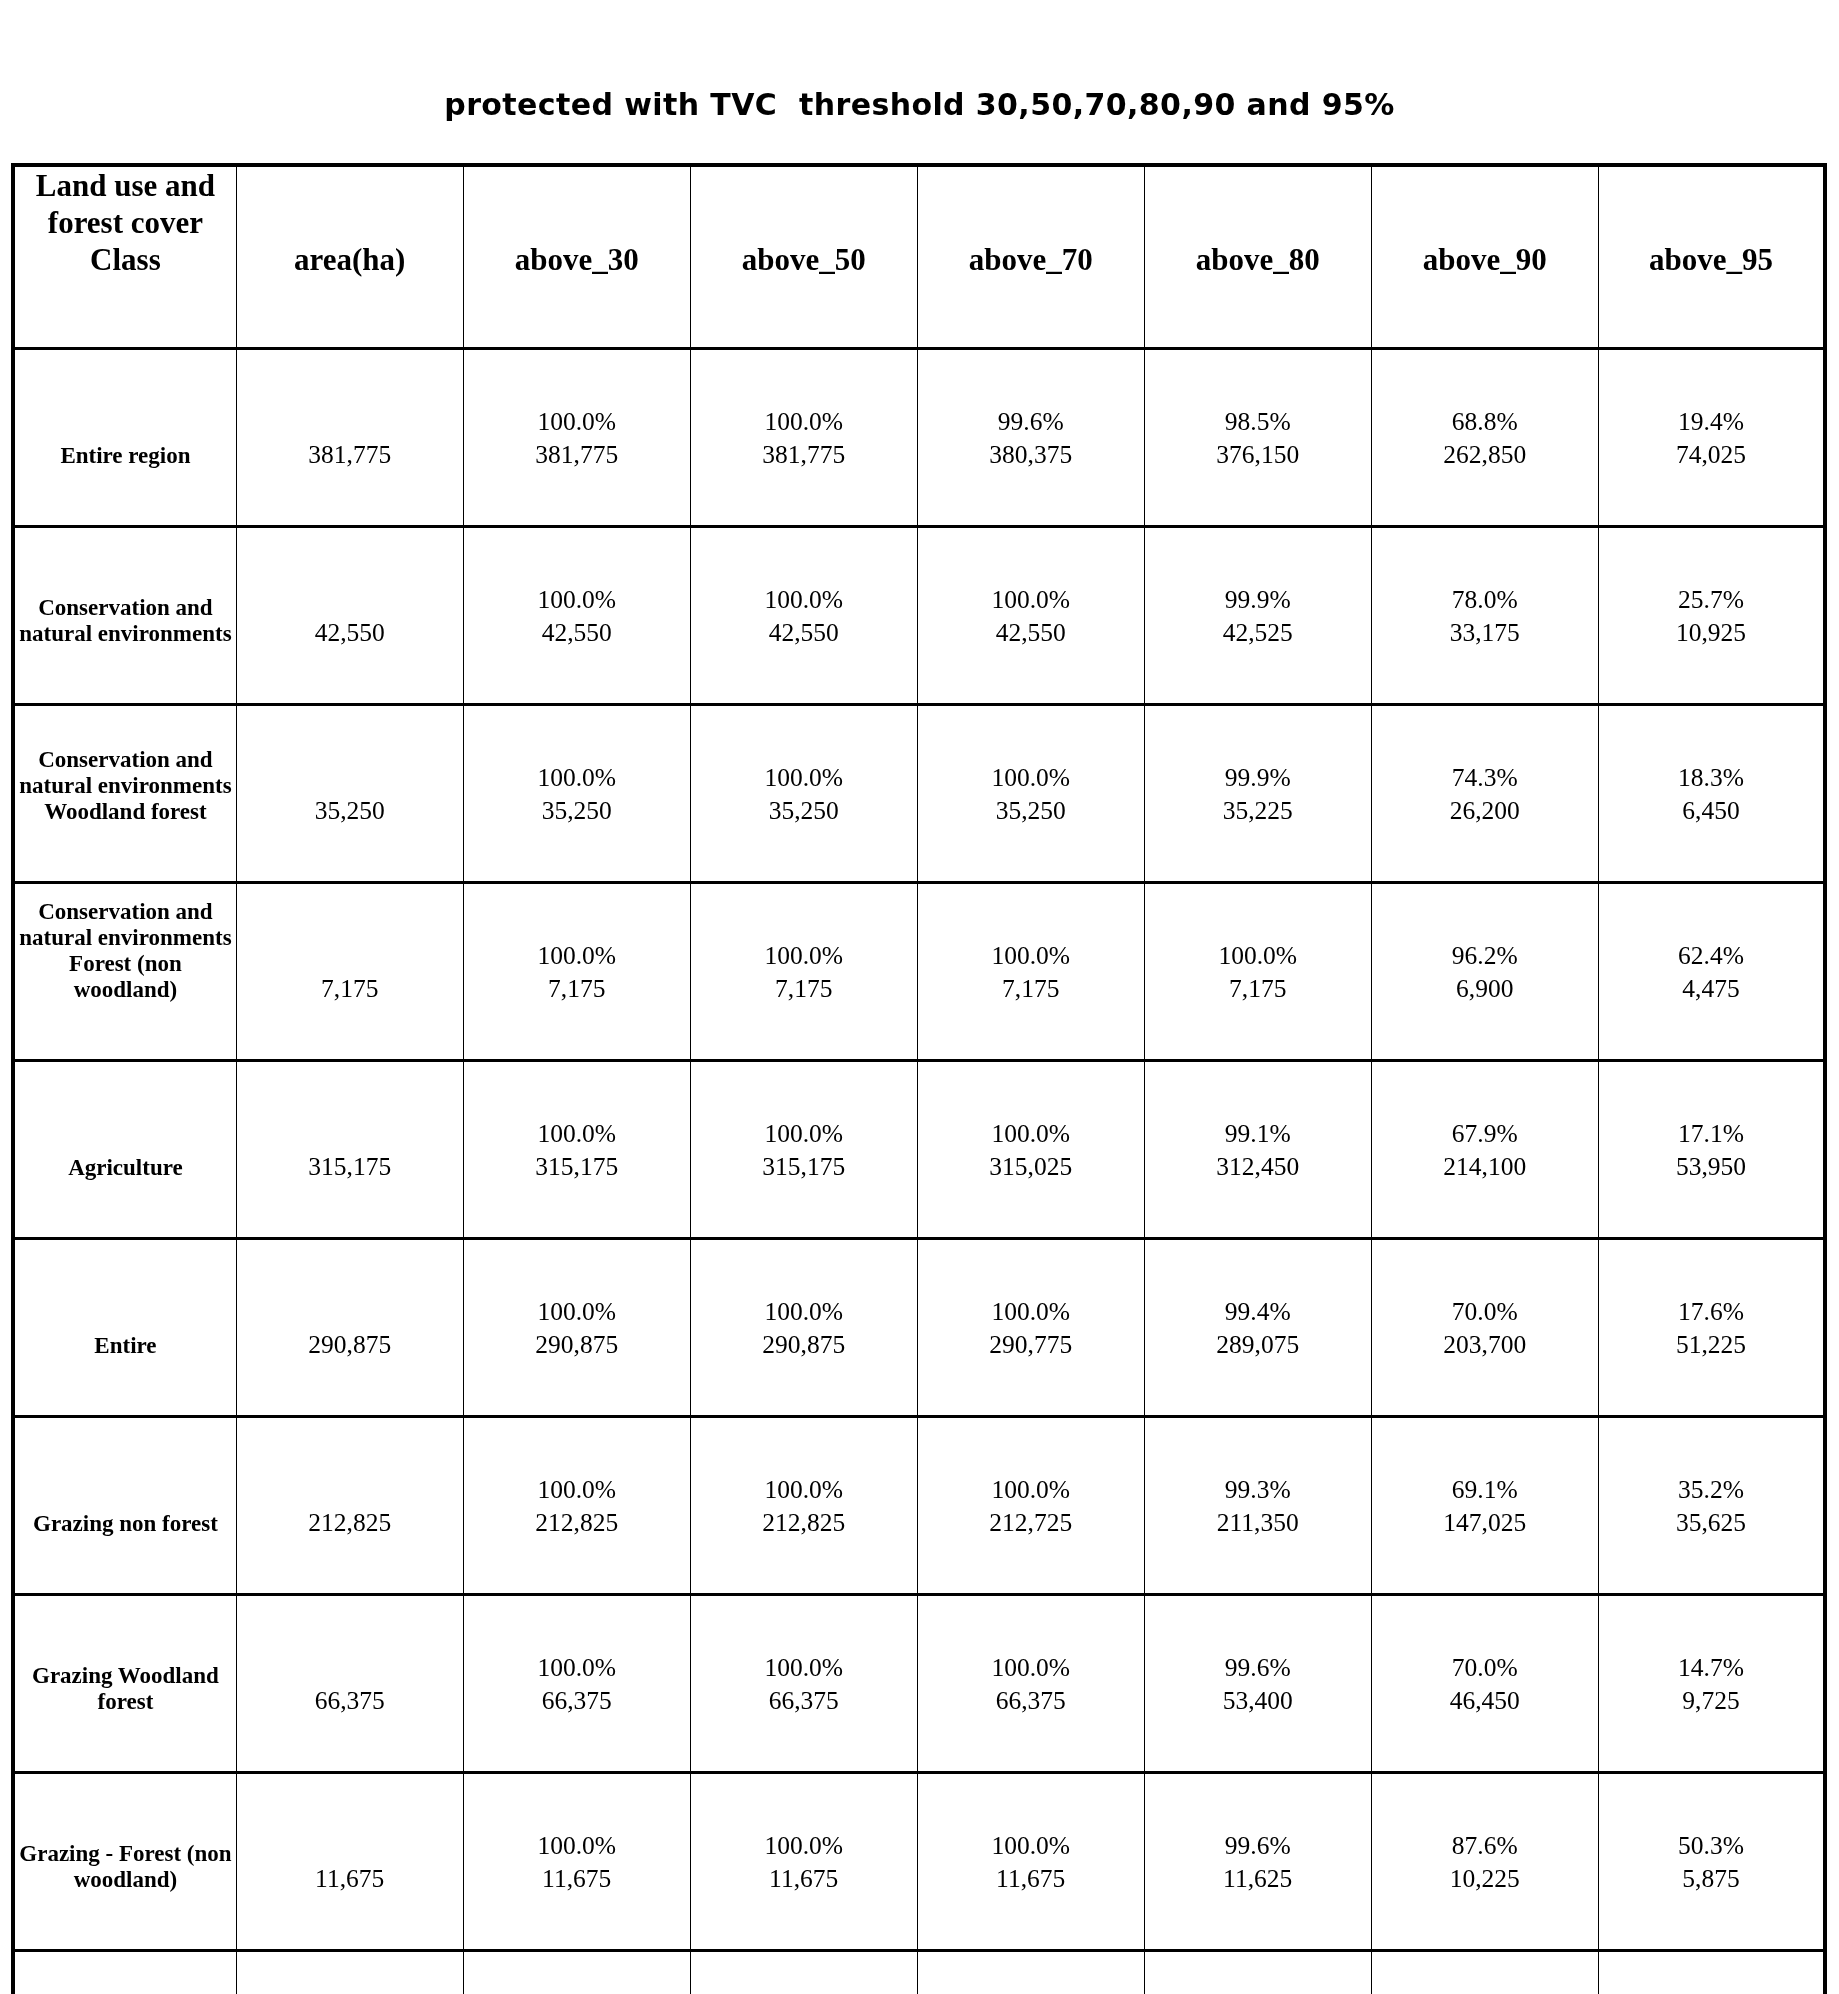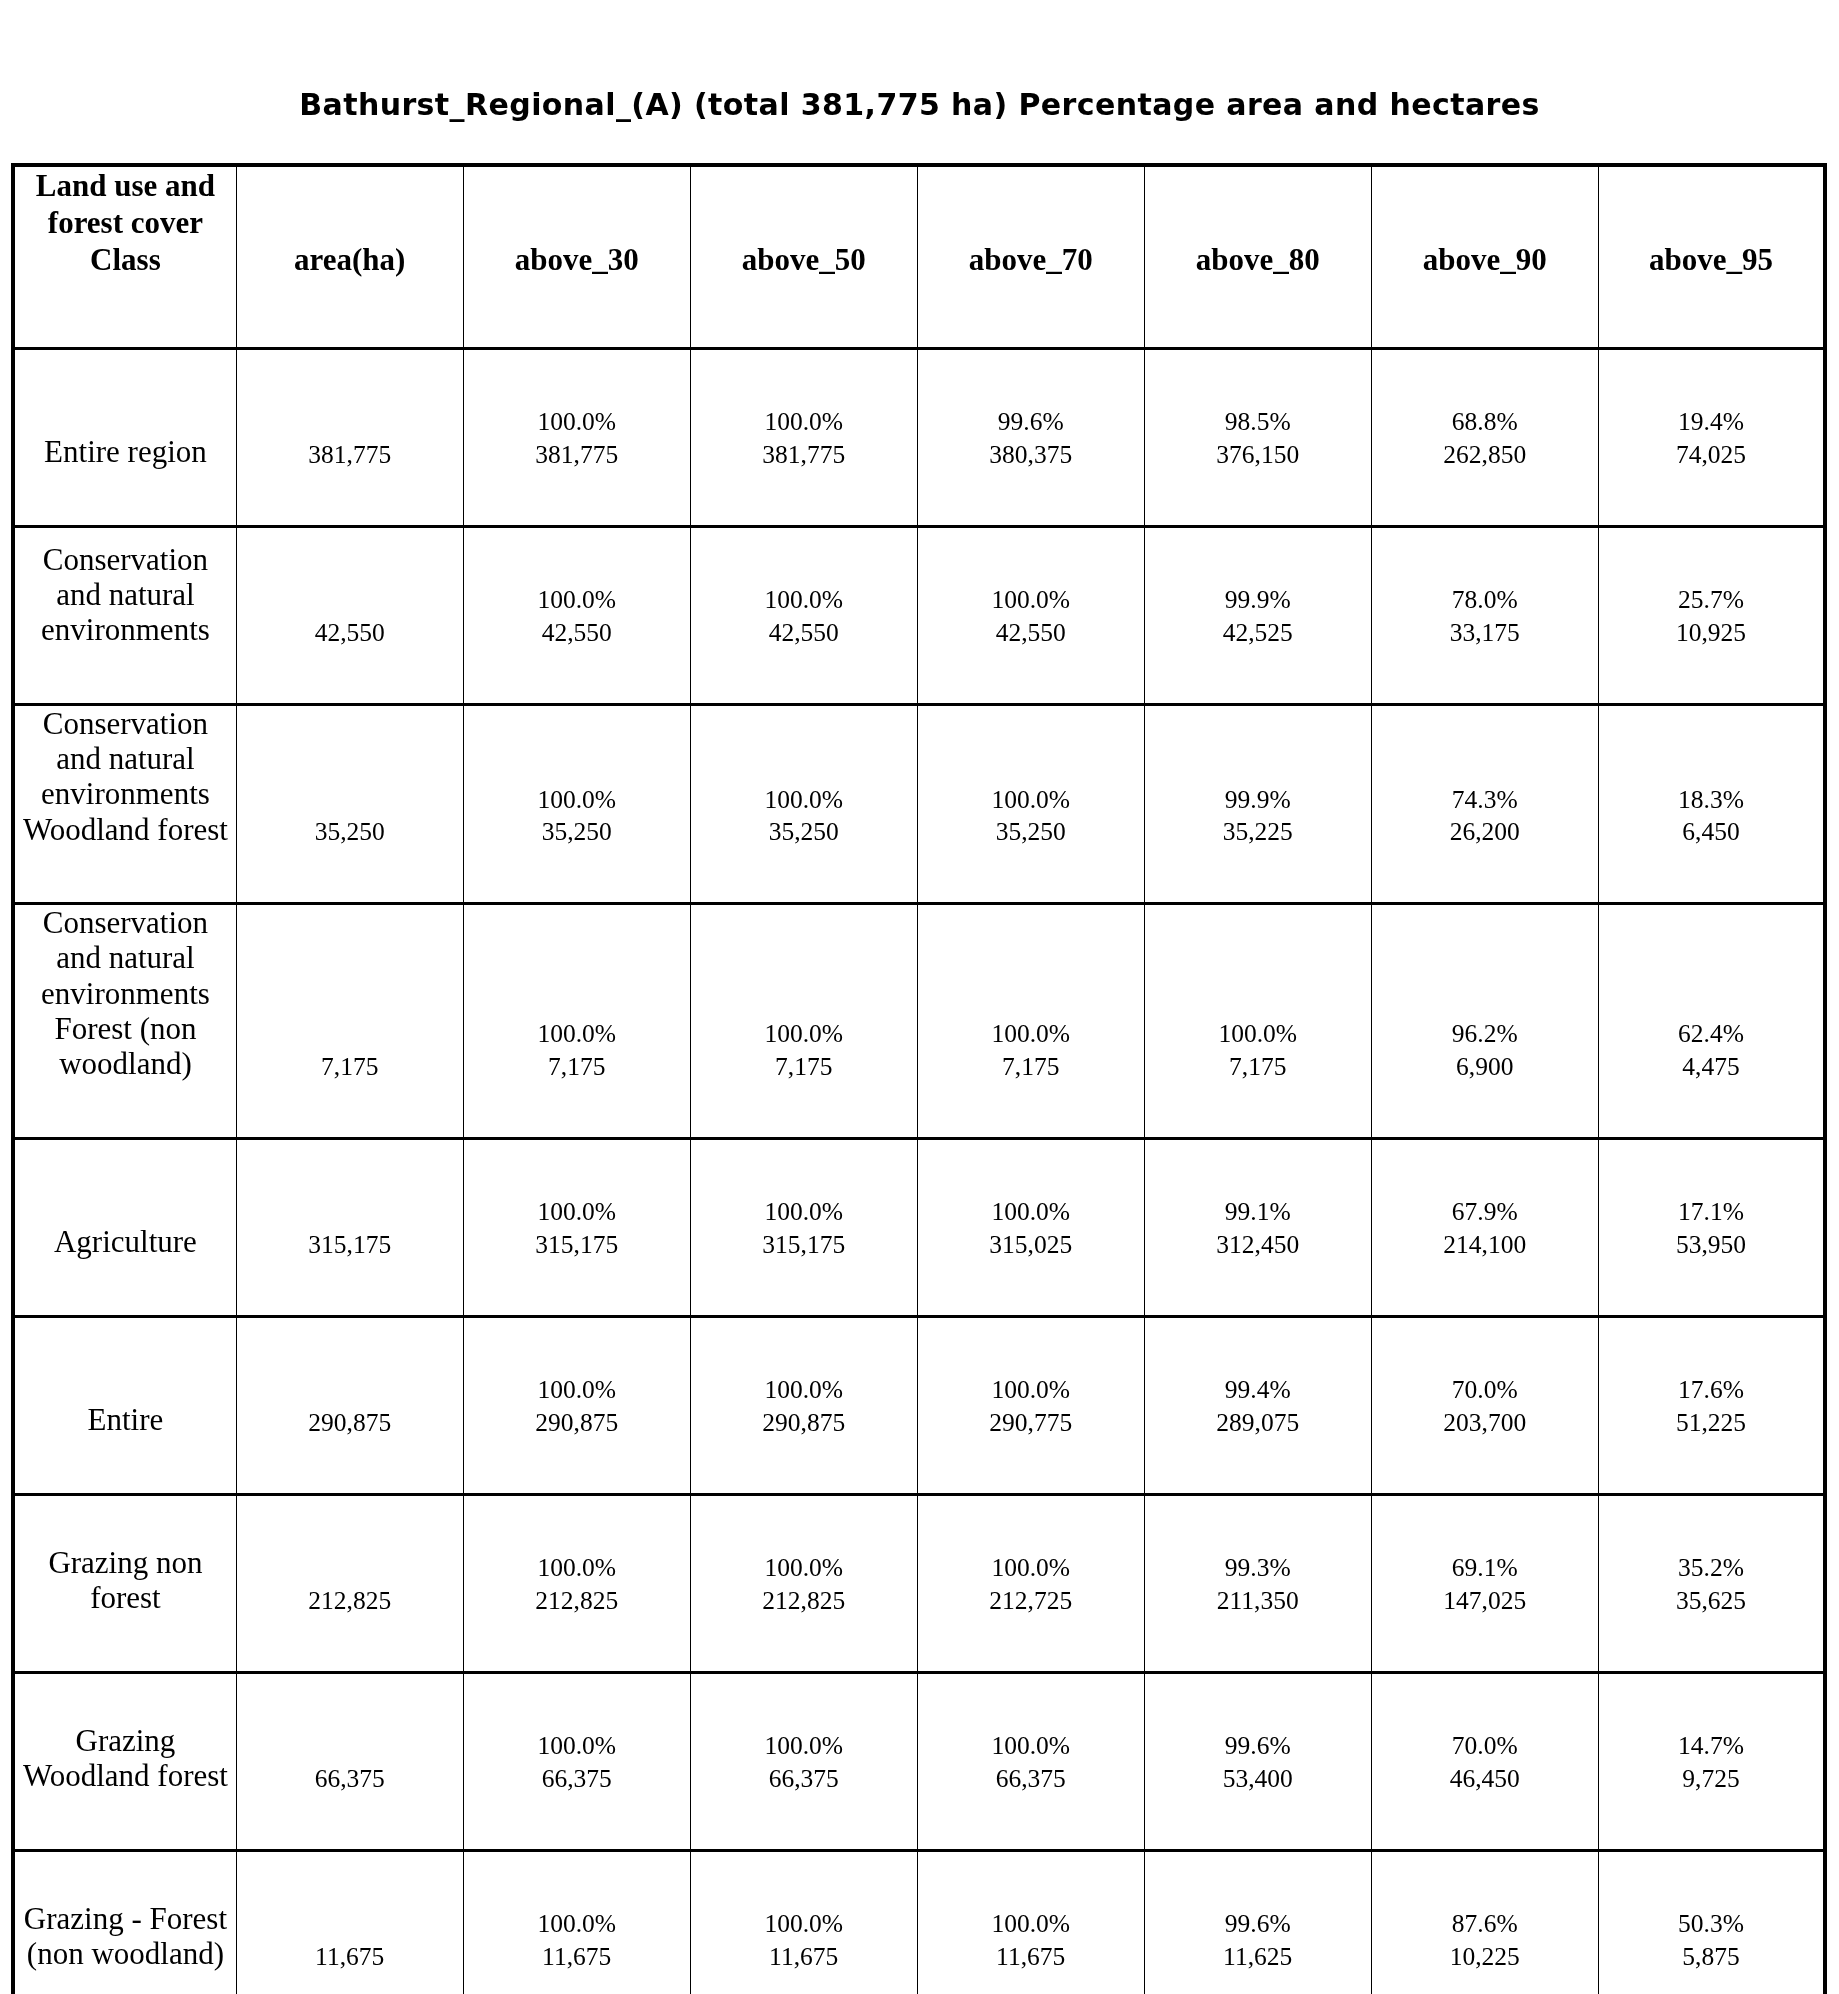--- a/index.html
+++ b/index.html
@@ -14,31 +14,30 @@
   
   .tablewrap{position:absolute;top:163px;left:11.2px;}
   table.main{border-collapse:collapse;table-layout:fixed;width:1815px;border:4px solid #000;background:#fff;}
   col.c0{width:223px;} col.cn{width:227px;}
   th,td{border-left:1.6px solid #000;border-right:1.6px solid #000;
         border-top:3.6px solid #000;border-bottom:3.6px solid #000;
         text-align:center;vertical-align:bottom;padding:0 4px;}
   thead tr{height:182px;}
   tbody tr{height:178px;}
   thead th{font-size:31px;font-weight:bold;line-height:1.2;padding-bottom:68px;}
-  td.label-cell{font-size:31px;font-weight:normal;line-height:1.14;padding-bottom:55px;}
+  td.label-cell{font-size:23px;font-weight:bold;line-height:1.14;padding-bottom:55px;}
   td.num-cell{font-size:25.5px;font-weight:normal;line-height:1.28;padding-bottom:53px;}
   td.num-cell .pct,td.num-cell .ha{display:block;}
 </style>
 </head>
 <body>
 
 <div class="page">
 
   <div class="title">
-    <div>Bathurst_Regional_(A) (total 381,775 ha) Percentage area and hectares</div>
     <div>protected with TVC  threshold 30,50,70,80,90 and 95%</div>
   </div>
 
   <div class="tablewrap">
     <table class="main">
       <colgroup>
         <col class="c0">
           <col class="cn">
           <col class="cn">
           <col class="cn">

